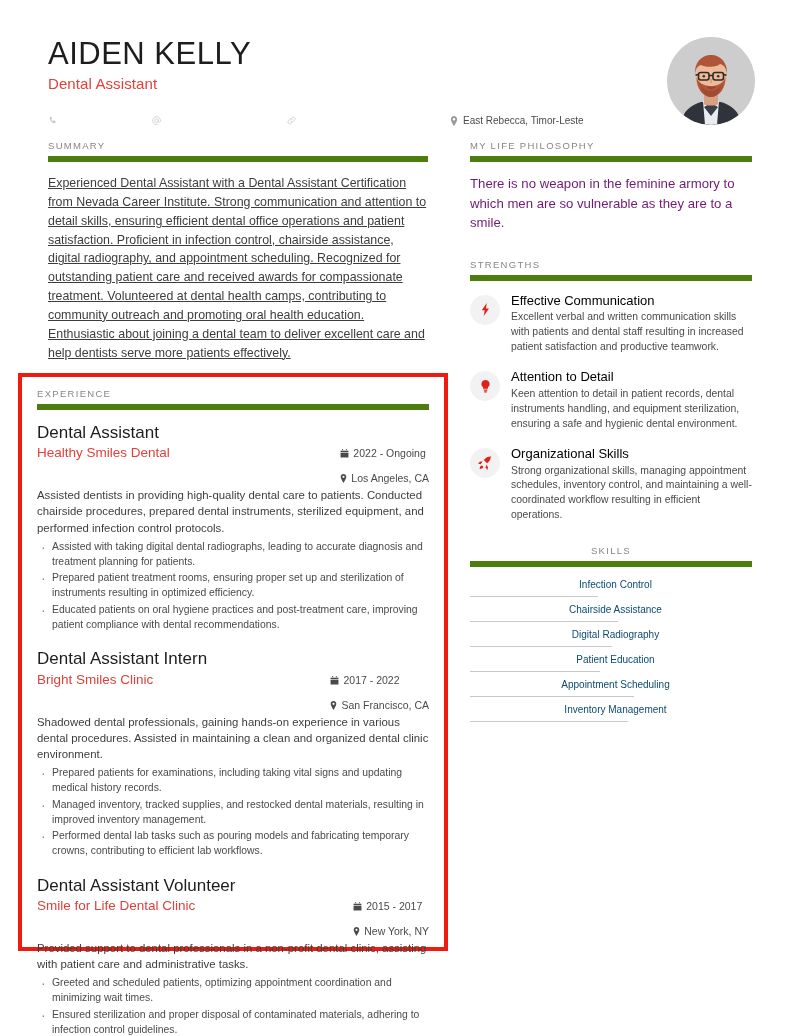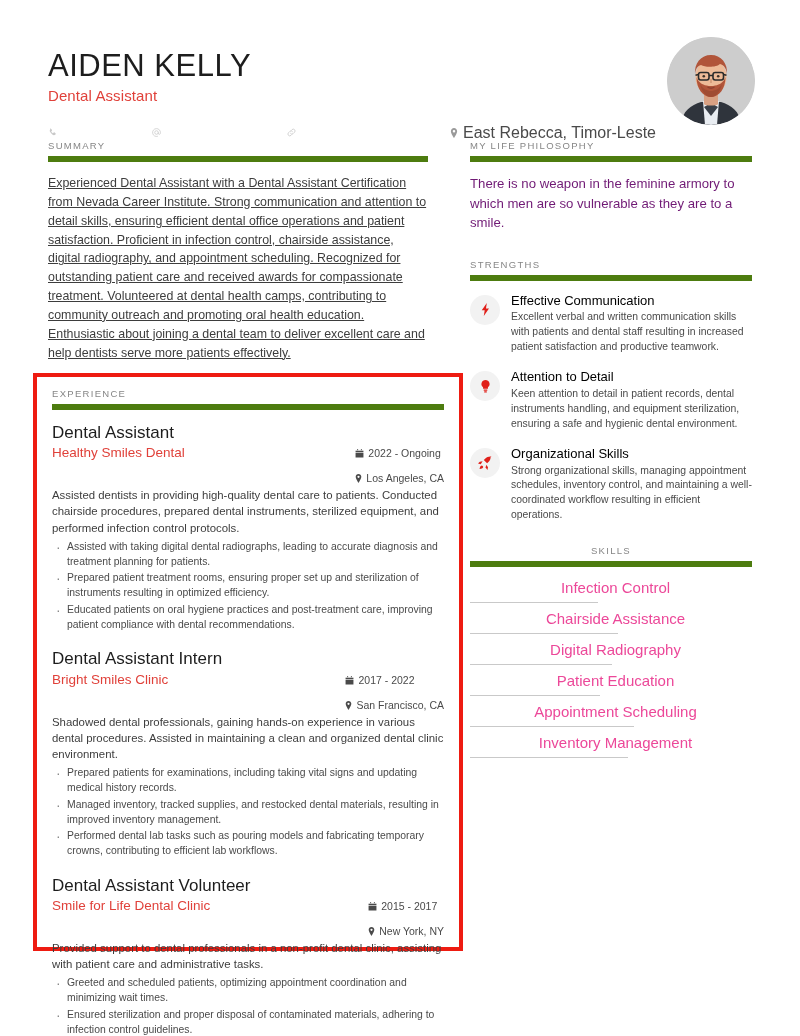--- a/index.html
+++ b/index.html
@@ -17,21 +17,21 @@
   .page {
     position: relative;
     width: 800px;
     height: 1036px;
     padding: 0;
   }
 
   
   .header {
     position: relative;
-    padding: 48px 48px 0 48px;
+    padding: 36px 48px 0 48px;
     height: 140px;
   }
   .name {
     font-size: 31px;
     letter-spacing: 0.5px;
     font-weight: 400;
     color: #1d1d1d;
     line-height: 1.15;
     margin: 0 0 3px 0;
     white-space: nowrap;
@@ -59,21 +59,21 @@
     white-space: nowrap;
   }
   .contact-slot.s1 { width: 103px; }
   .contact-slot.s2 { width: 135px; }
   .contact-slot.s3 { width: 160px; }
   .contact-slot.loc { margin-left: 4px; }
 
   .cicon { display: inline-flex; align-items: center; justify-content: center; }
   .cicon svg { display: block; }
 
-  .contact-text { font-size: 16px; color: #4a4a4a; }
+  .contact-text { font-size: 10px; color: #4a4a4a; }
 
   .avatar {
     position: absolute;
     top: 37px;
     right: 45px;
     width: 88px;
     height: 88px;
     border-radius: 50%;
     overflow: hidden;
     background: #cfcfcf;
@@ -105,21 +105,21 @@
     font-size: 12.4px;
     line-height: 1.52;
     color: #3d3d3d;
     margin: 0;
     text-decoration: underline;
   }
 
   
   .exp-box {
     position: absolute;
-    left: 33px;
+    left: 18px;
     top: 373px;
     width: 430px;
     height: 578px;
     border: 4px solid #ee1b11;
     background: #ffffff;
     padding: 11px 14px 0 14px;
   }
   .exp-inner { padding: 0 1px; }
 
   .exp-item { margin-bottom: 16px; }
@@ -211,22 +211,22 @@
   }
   .strength-desc {
     font-size: 10.4px;
     line-height: 1.43;
     color: #4a4a4a;
     margin: 0;
   }
 
   .skills-wrap { margin-top: 22px; text-align: center; }
   .skill-item {
-    font-size: 15px;
-    color: #ec4899;
+    font-size: 10px;
+    color: #0c4a6e;
     padding: 0 0 7px 9px;
     margin-bottom: 7px;
     position: relative;
     display: block;
   }
   .skill-item::after {
     content: "";
     position: absolute;
     left: 0;
     bottom: 0;

